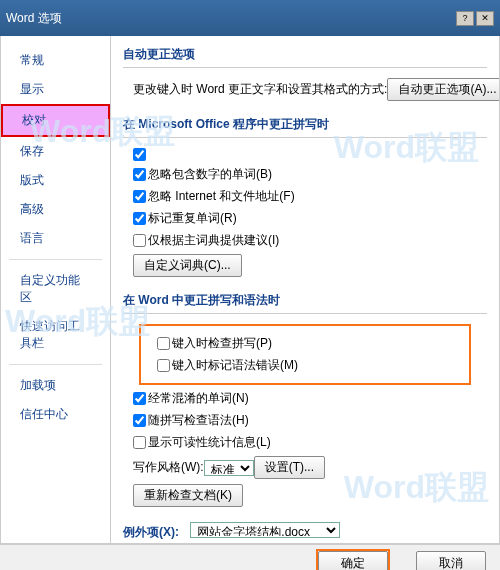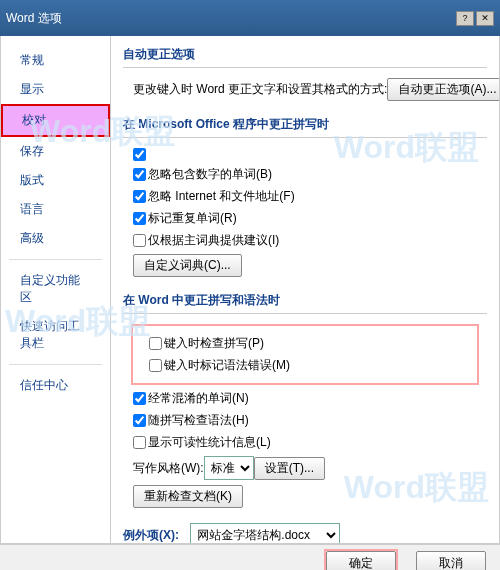--- a/index.html
+++ b/index.html
@@ -14,24 +14,24 @@
   .side-sep { border-top: 1px solid #ddd; margin: 6px 8px; }
   .main { flex: 1; overflow-y: auto; padding: 0 12px; position: relative; }
   .main::-webkit-scrollbar { width: 16px; }
   .main::-webkit-scrollbar-track { background: #f0f0f0; border-left: 1px solid #ccc; }
   .main::-webkit-scrollbar-thumb { background: #c8c8c8; border: 1px solid #888; }
   .section-h { color: #15428b; font-weight: bold; padding: 10px 0 4px 0; border-bottom: 1px solid #ccc; margin-bottom: 10px; }
   .row { margin: 5px 0 5px 10px; display: flex; align-items: center; gap: 0; white-space: nowrap; }
   .row input[type=checkbox] { margin-right: 2px; }
   .btn { background: linear-gradient(#fefefe, #e4e4e4); border: 1px solid #888; padding: 2px 10px; font-size: 12px; cursor: pointer; border-radius: 2px; }
   .inline-txt { display: inline; }
-  .select { border: 1px solid #7a9; background: #fff; padding: 1px 2px; font-size: 12px; height: 24px; }
+  .select { border: 1px solid #7a9; background: #fff; padding: 1px 2px; font-size: 12px; height: 16px; }
   .footer { height: 38px; border-top: 1px solid #ccc; display: flex; justify-content: flex-end; align-items: center; gap: 10px; padding-right: 14px; background: #f0f0f0; }
   .footer .btn { padding: 3px 22px; }
-  .red-box { border: 2px solid #fca5a5; padding: 4px 6px; margin: 4px 8px; }
+  .red-box { border: 2px solid #f97316; padding: 4px 6px; margin: 4px 16px; }
   .watermark { position: absolute; color: #cfe4f7; font-size: 32px; font-weight: bold; pointer-events: none; z-index: 5; opacity: .7; }
   .wm1 { top: 110px; left: 30px; }
   .wm2 { top: 300px; left: 5px; }
   .wm3 { top: 90px; right: 20px; }
   .wm4 { top: 430px; right: 10px; }
 </style>
 </head>
 <body>
 
 <div class="titlebar">
@@ -45,26 +45,27 @@
 <div class="body-wrap">
 
   <div class="sidebar">
     <div class="watermark wm1">Word联盟</div>
     <div class="watermark wm2">Word联盟</div>
     <div class="side-item">常规</div>
     <div class="side-item">显示</div>
     <div class="side-item sel">校对</div>
     <div class="side-item">保存</div>
     <div class="side-item">版式</div>
+    <div class="side-item">高级</div>
     <div class="side-item">语言</div>
-    <div class="side-item">高级</div>
     <div class="side-sep"></div>
     <div class="side-item">自定义功能区</div>
     <div class="side-item">快速访问工具栏</div>
     <div class="side-sep"></div>
+    <div class="side-item">加载项</div>
     <div class="side-item">信任中心</div>
   </div>
 
   <div class="main">
     <div class="watermark wm3">Word联盟</div>
     <div class="watermark wm4">Word联盟</div>
 
     <div class="section-h">自动更正选项</div>
     <div class="row">
       <span class="inline-txt">更改键入时 Word 更正文字和设置其格式的方式:</span>

